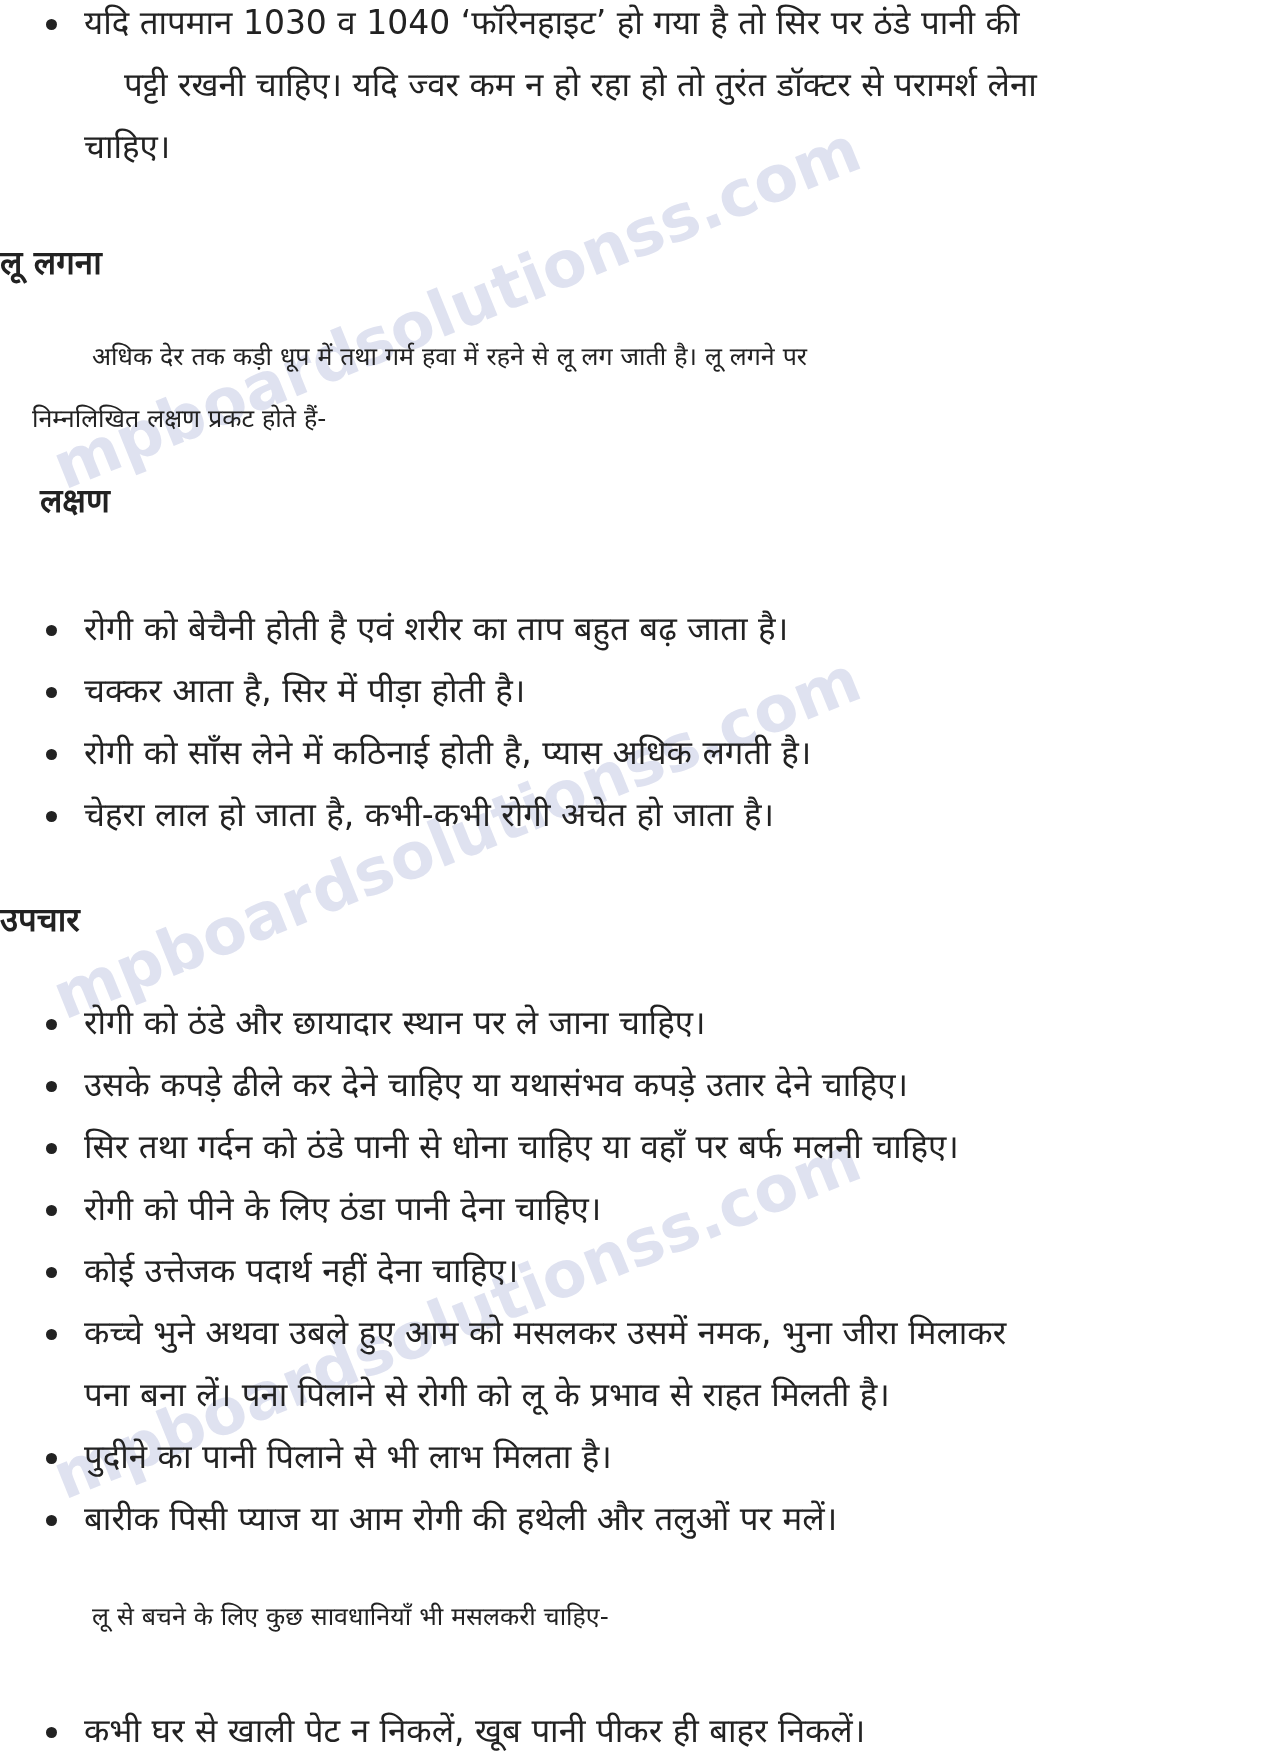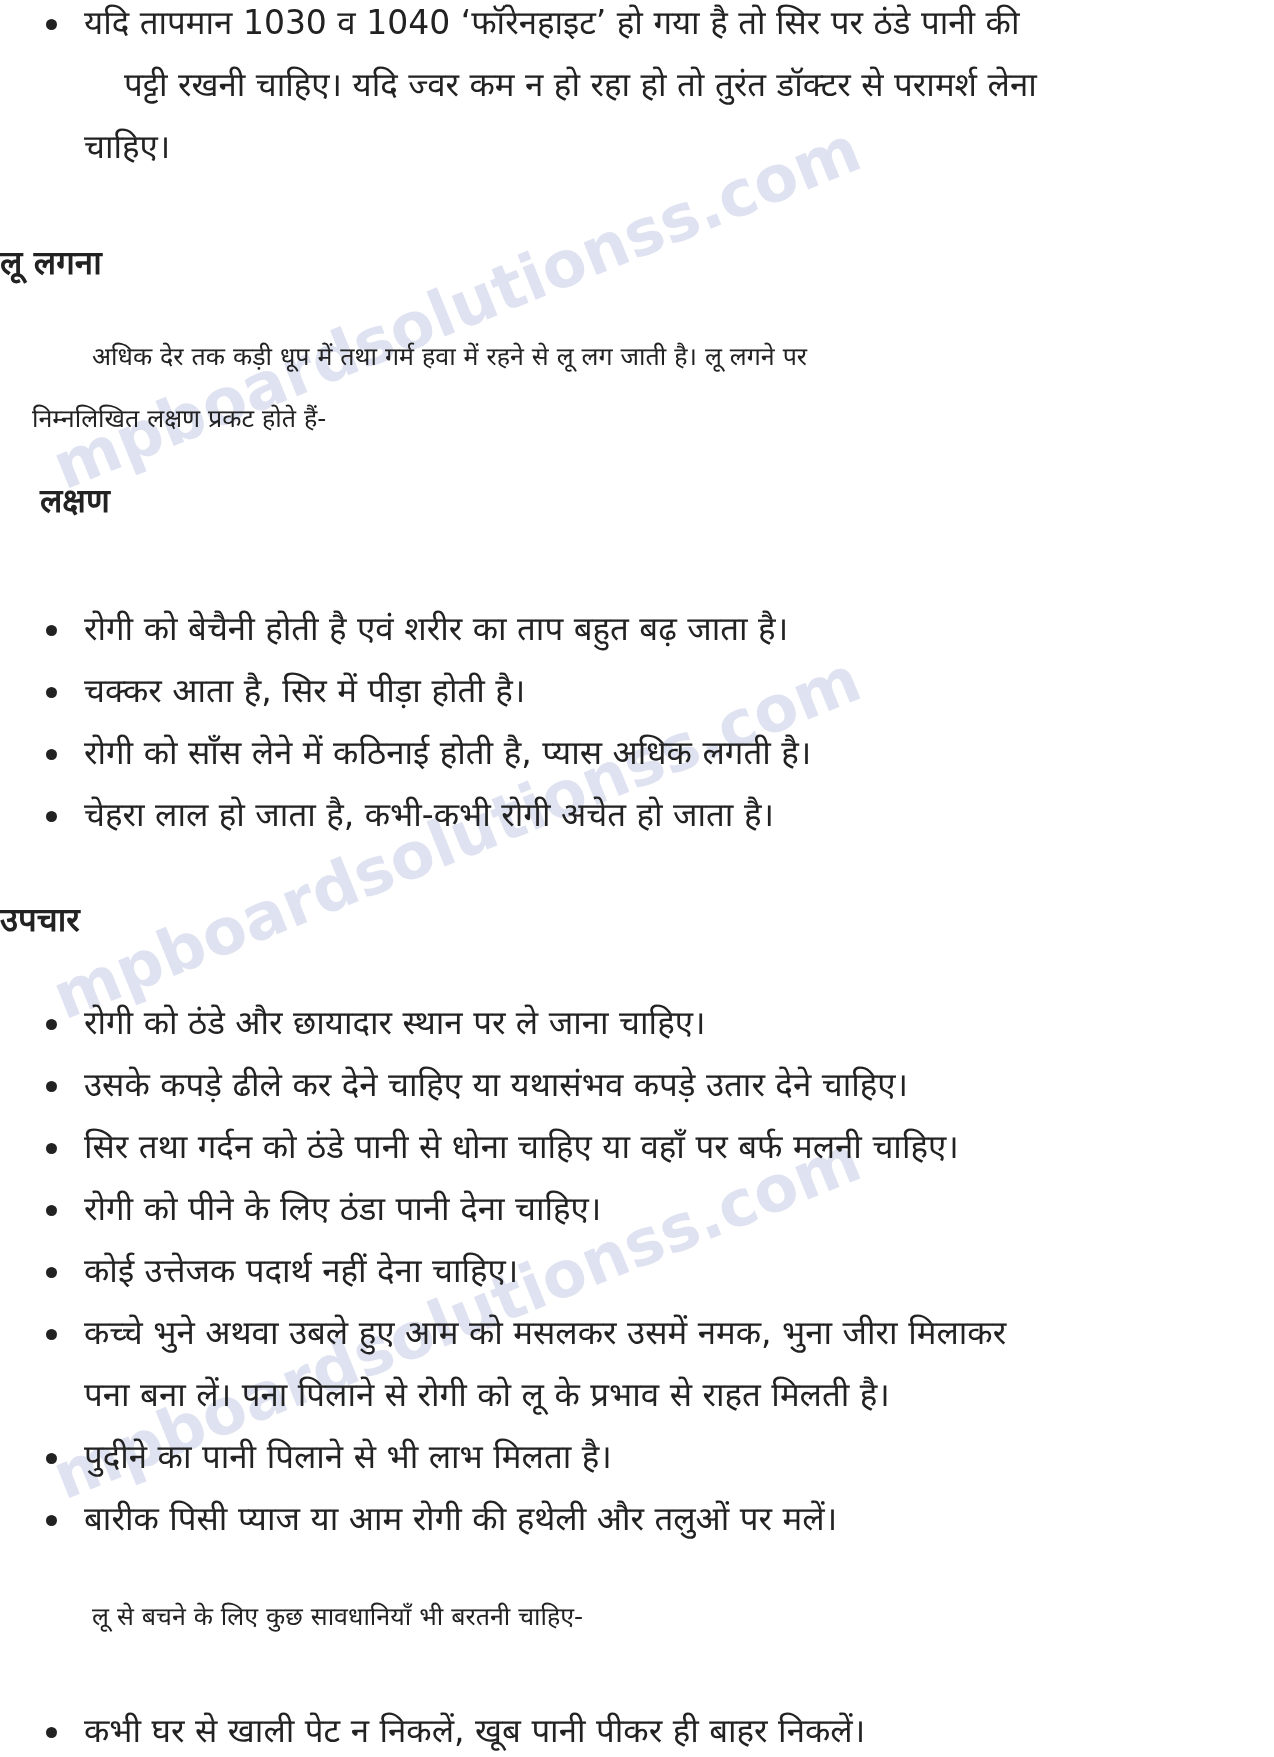--- a/index.html
+++ b/index.html
@@ -89,16 +89,16 @@
     <div class="bl" style="top:1054px;">उसके कपड़े ढीले कर देने चाहिए या यथासंभव कपड़े उतार देने चाहिए।</div>
     <div class="bl" style="top:1116px;">सिर तथा गर्दन को ठंडे पानी से धोना चाहिए या वहाँ पर बर्फ मलनी चाहिए।</div>
     <div class="bl" style="top:1178px;">रोगी को पीने के लिए ठंडा पानी देना चाहिए।</div>
     <div class="bl" style="top:1240px;">कोई उत्तेजक पदार्थ नहीं देना चाहिए।</div>
     <div class="bl" style="top:1302px;">कच्चे भुने अथवा उबले हुए आम को मसलकर उसमें नमक, भुना जीरा मिलाकर</div>
     <div class="cont" style="top:1364px;">पना बना लें। पना पिलाने से रोगी को लू के प्रभाव से राहत मिलती है।</div>
     <div class="bl" style="top:1426px;">पुदीने का पानी पिलाने से भी लाभ मिलता है।</div>
     <div class="bl" style="top:1488px;">बारीक पिसी प्याज या आम रोगी की हथेली और तलुओं पर मलें।</div>
   </div>
 
-  <div class="para" style="top:1586px; left:92px;">लू से बचने के लिए कुछ सावधानियाँ भी बरतनी चाहिए-</div>
+  <div class="para" style="top:1586px; left:92px;">लू से बचने के लिए कुछ सावधानियाँ भी मसलकरी चाहिए-</div>
   <div class="bl" style="top:1700px;">कभी घर से खाली पेट न निकलें, खूब पानी पीकर ही बाहर निकलें।</div>
 
 </div>
 
 </body></html>

